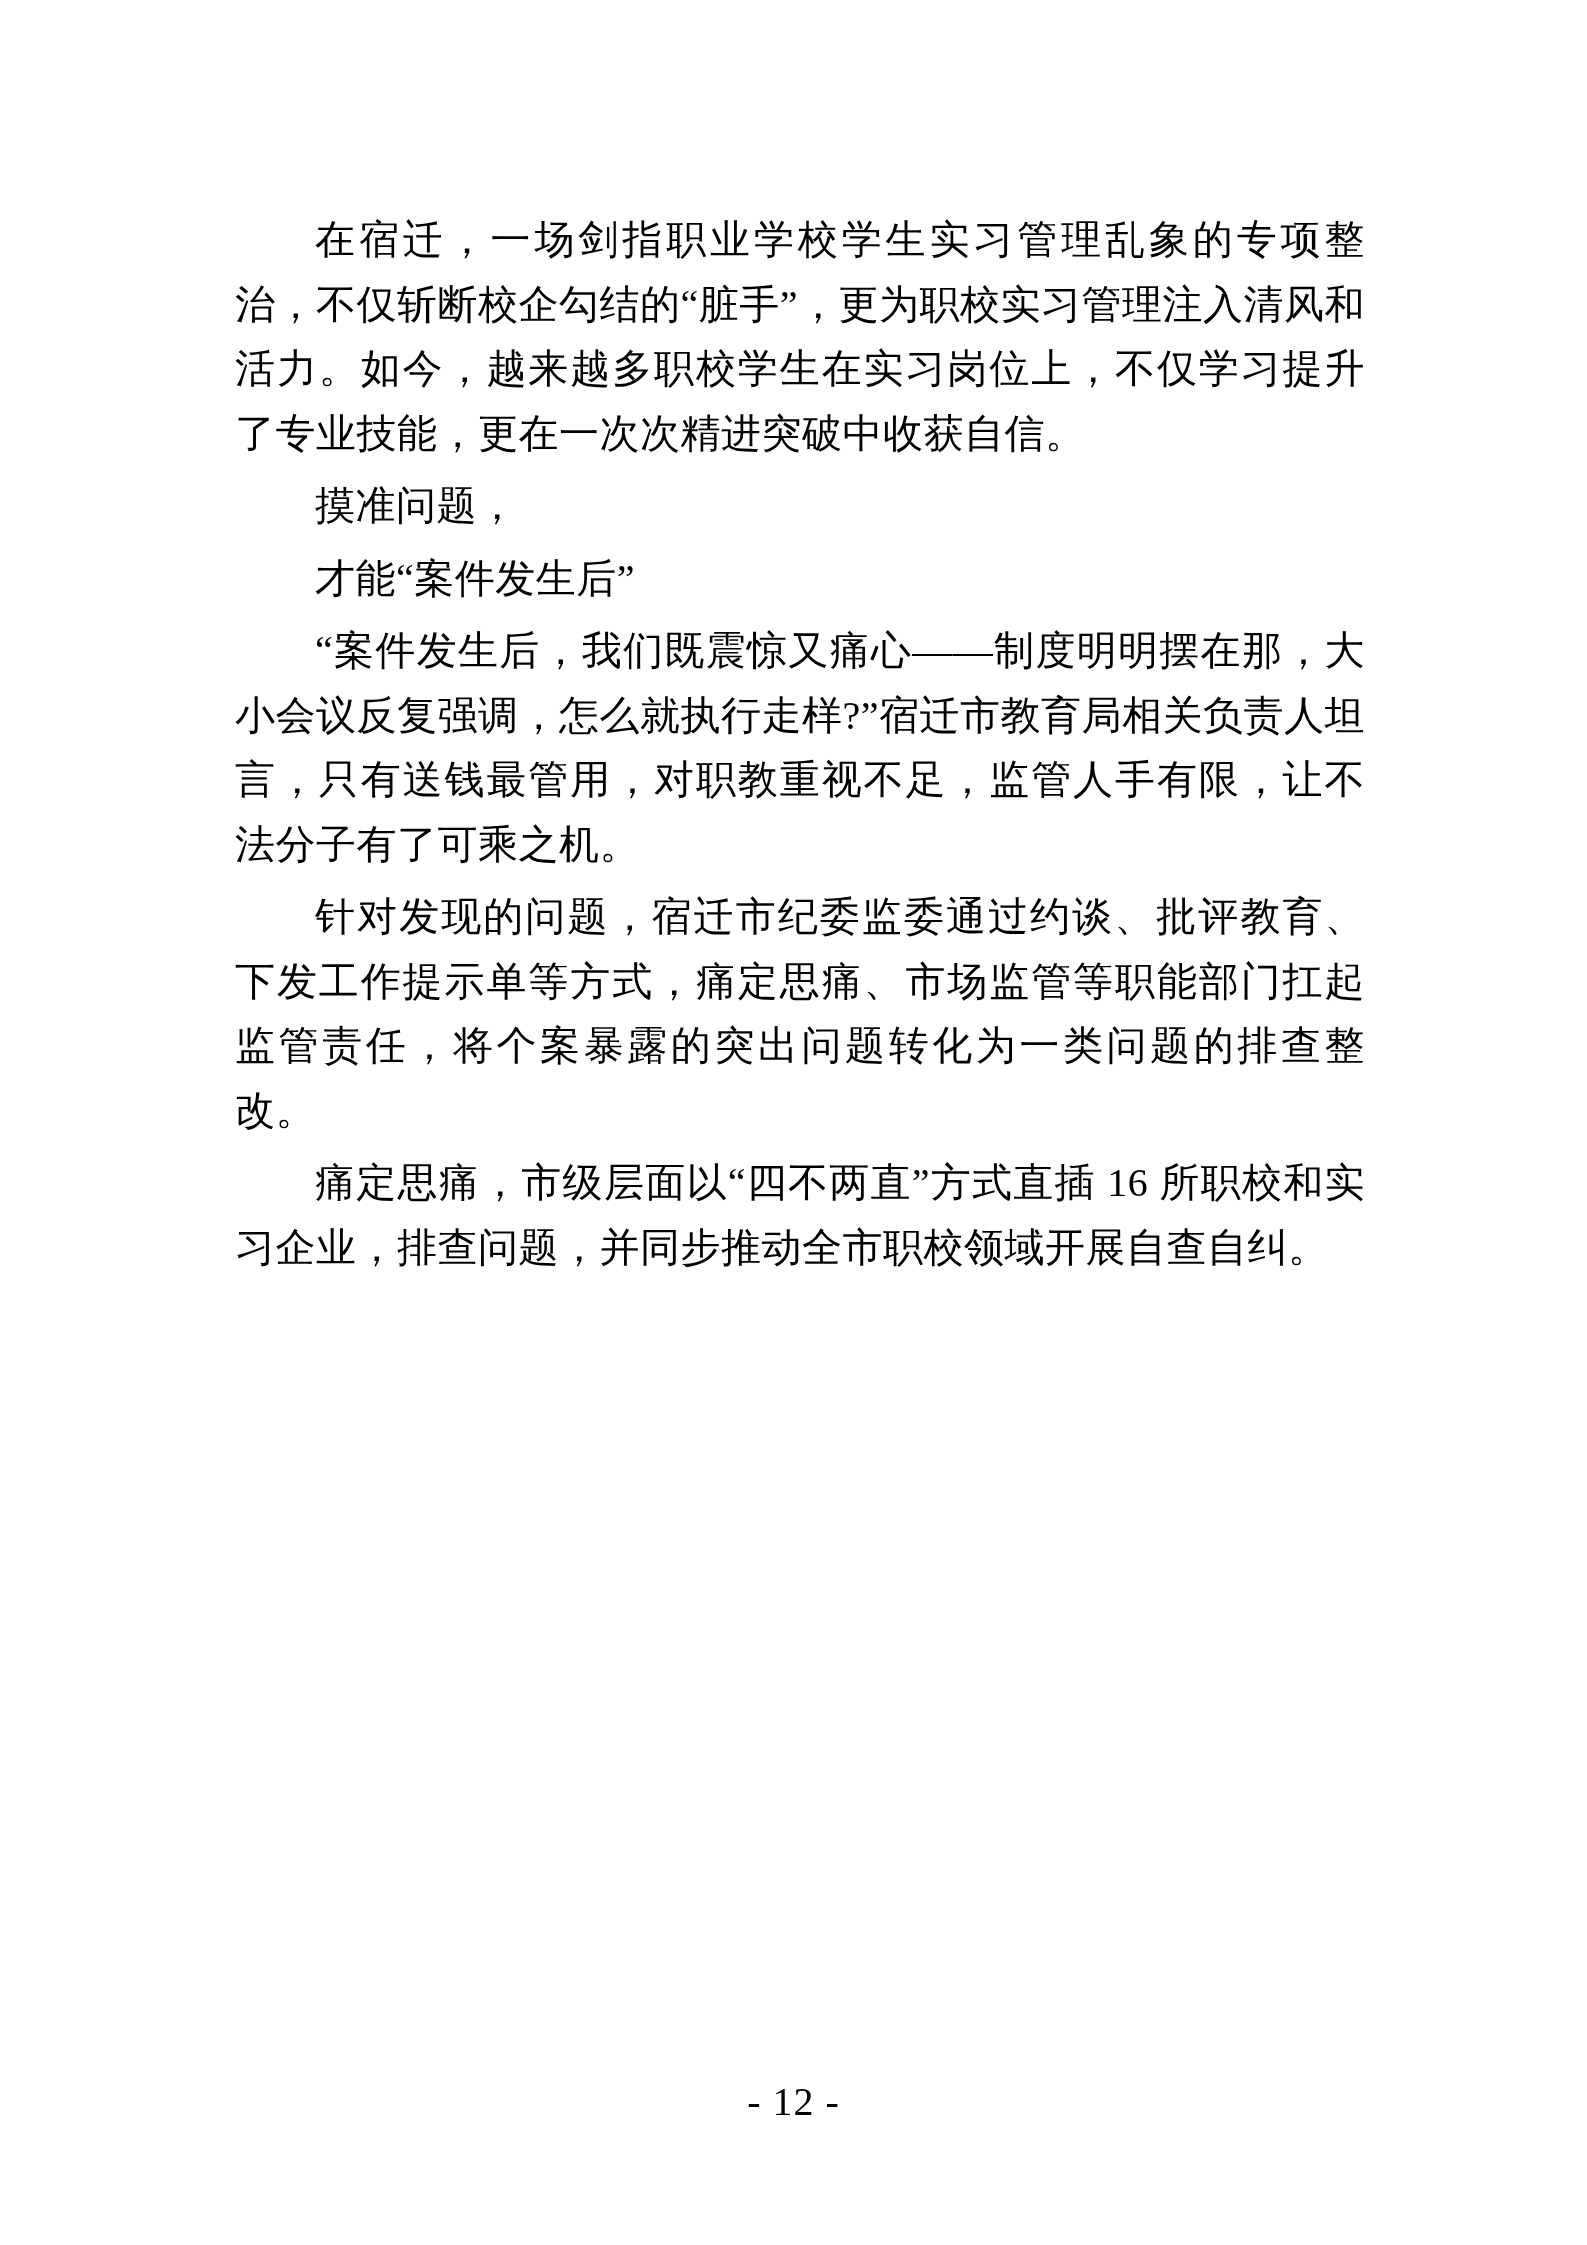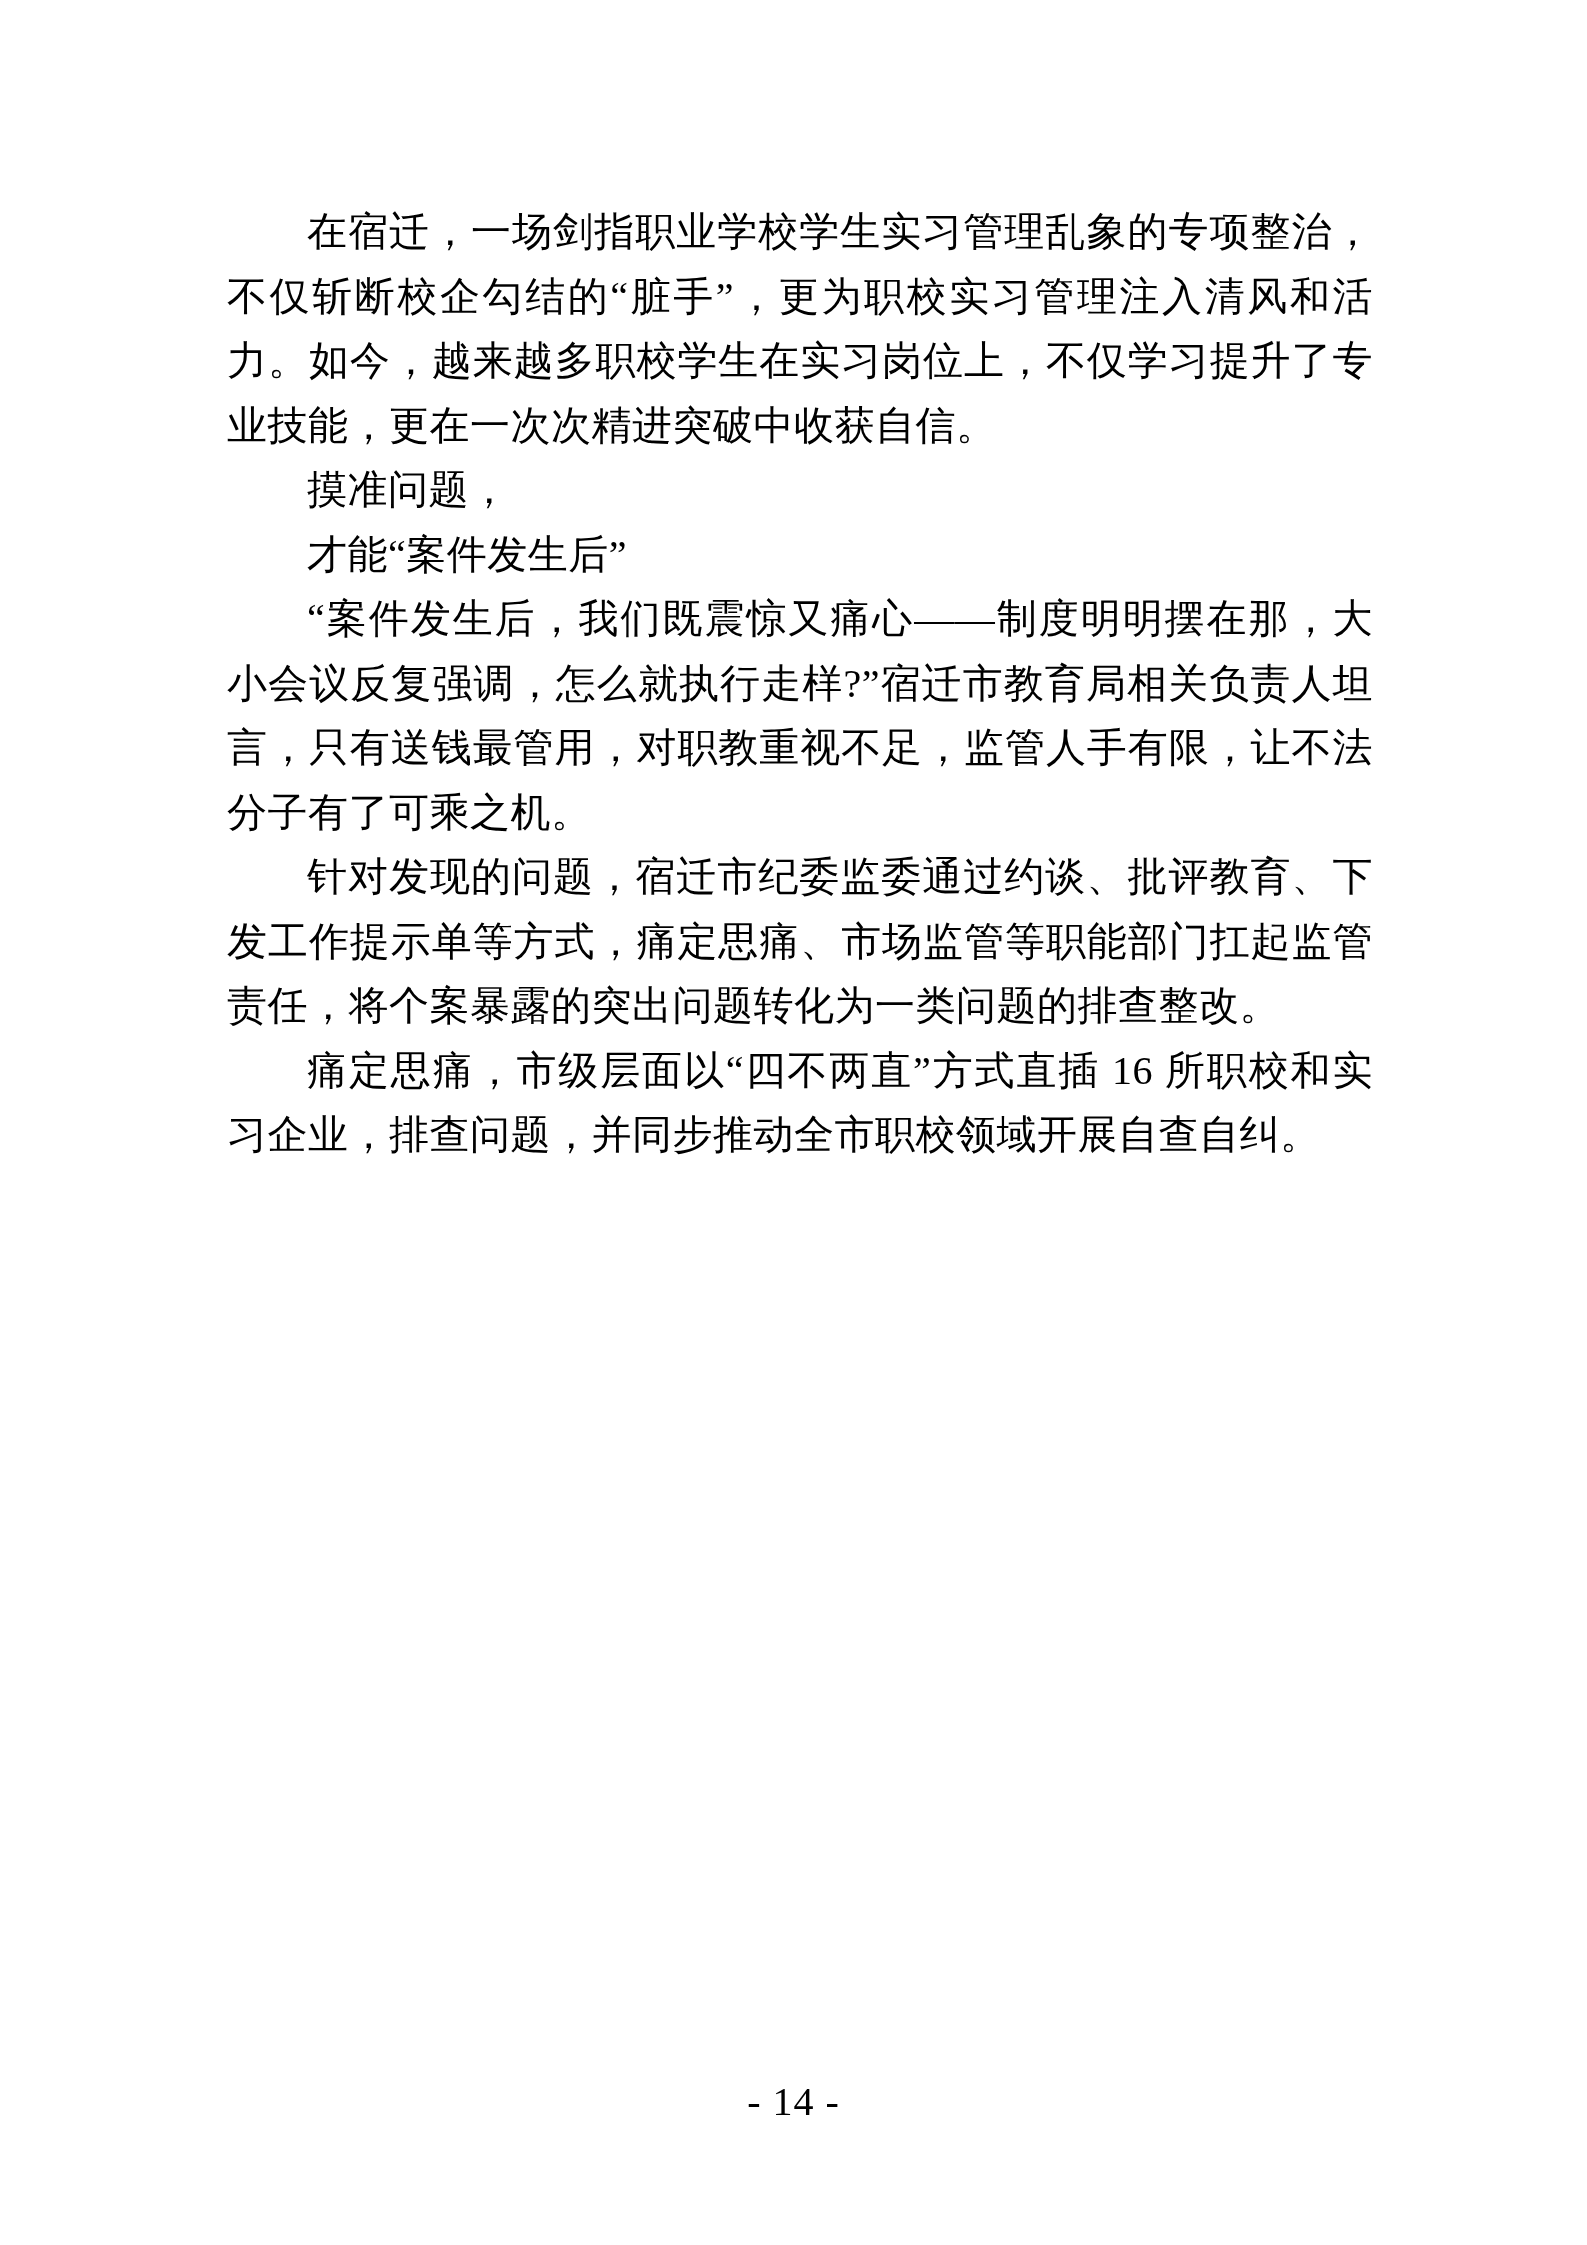--- a/index.html
+++ b/index.html
@@ -21,21 +21,21 @@
     left: 227px;
     top: 200px;
     width: 1146px;
     font-size: 40px;
     line-height: 64.5px;
     text-align: justify;
     text-justify: inter-ideograph;
     letter-spacing: 0.5px;
   }
   .content p {
-    margin: 0;
+    margin: 8px;
     padding: 0;
     text-indent: 2em;
     word-break: break-all;
   }
   .page-footer {
     position: absolute;
     left: 0;
     top: 2072px;
     width: 100%;
     text-align: center;
@@ -51,15 +51,15 @@
   <main class="content">
     <p>在宿迁，一场剑指职业学校学生实习管理乱象的专项整治，不仅斩断校企勾结的“脏手”，更为职校实习管理注入清风和活力。如今，越来越多职校学生在实习岗位上，不仅学习提升了专业技能，更在一次次精进突破中收获自信。</p>
     <p>摸准问题，</p>
     <p>才能“案件发生后”</p>
     <p>“案件发生后，我们既震惊又痛心——制度明明摆在那，大小会议反复强调，怎么就执行走样?”宿迁市教育局相关负责人坦言，只有送钱最管用，对职教重视不足，监管人手有限，让不法分子有了可乘之机。</p>
     <p>针对发现的问题，宿迁市纪委监委通过约谈、批评教育、下发工作提示单等方式，痛定思痛、市场监管等职能部门扛起监管责任，将个案暴露的突出问题转化为一类问题的排查整改。</p>
     <p>痛定思痛，市级层面以“四不两直”方式直插 16 所职校和实习企业，排查问题，并同步推动全市职校领域开展自查自纠。</p>
   </main>
 
   <footer class="page-footer">
-    <span>- 14 -</span>
+    <span>- 12 -</span>
   </footer>
 </div>
 
 </body></html>

